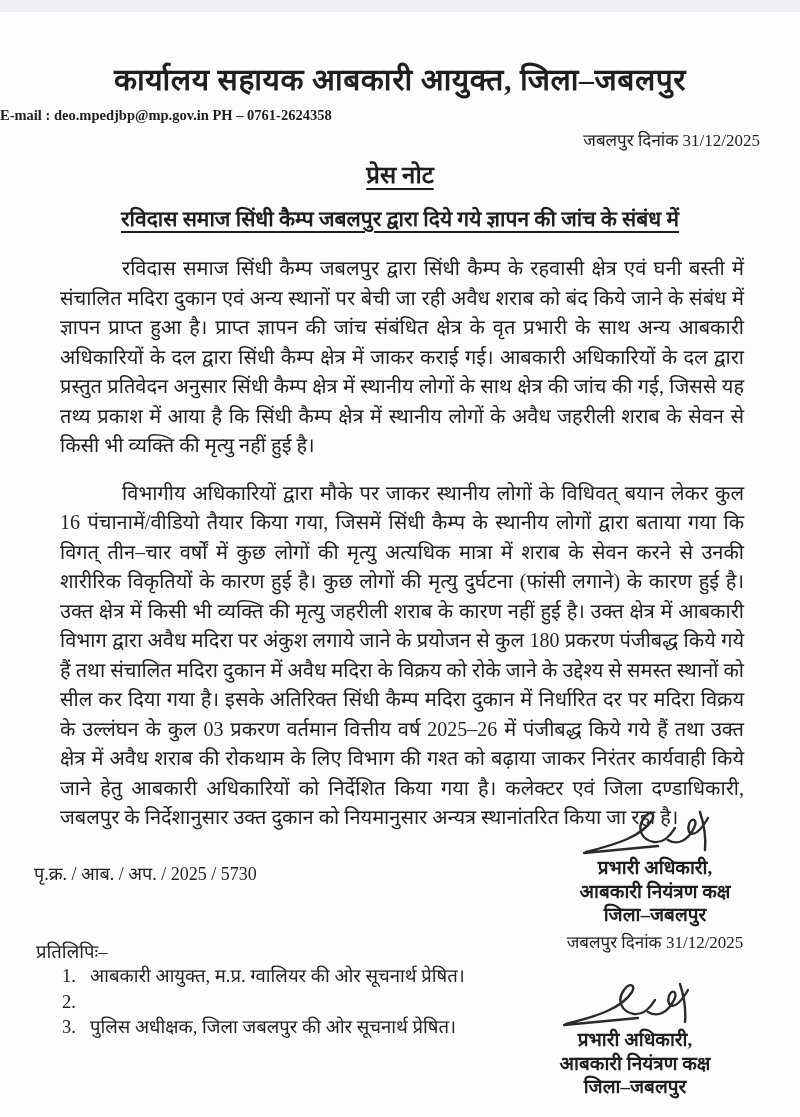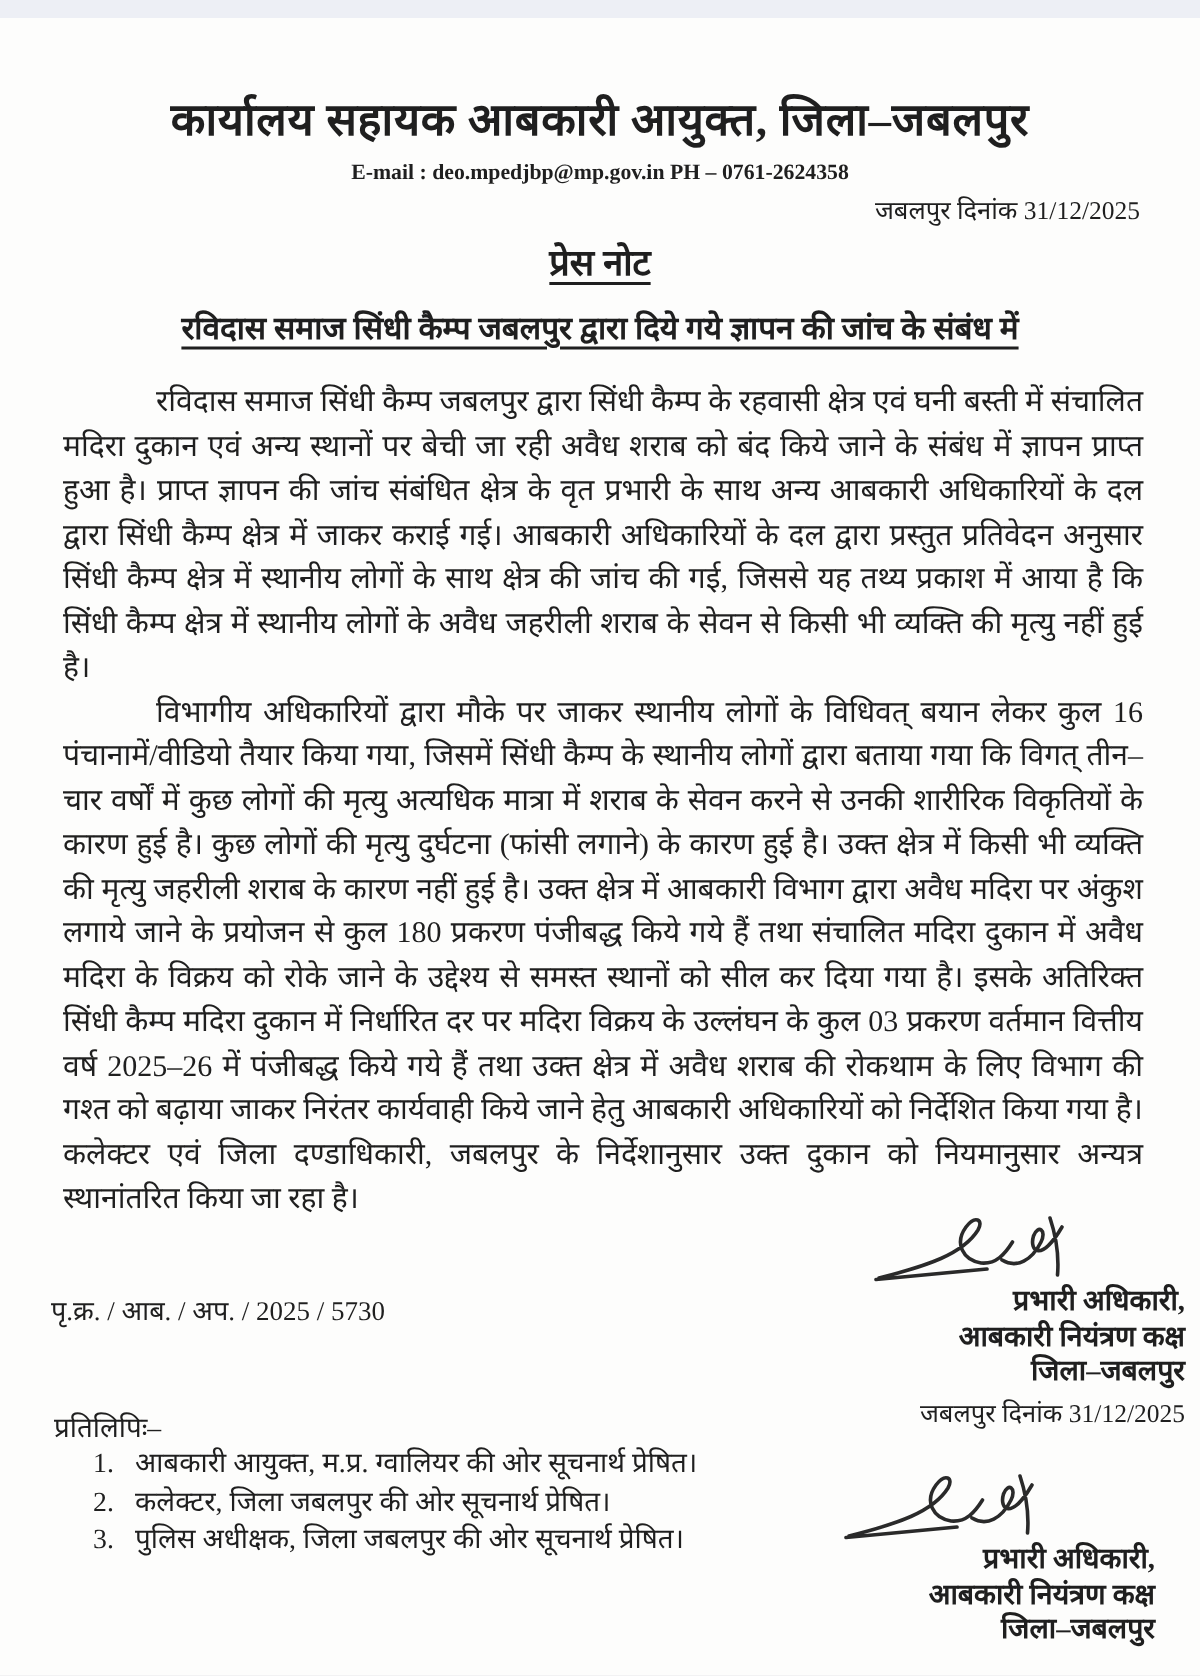--- a/index.html
+++ b/index.html
@@ -18,21 +18,21 @@
   }
   .office-title{
     margin-top:58px;
     text-align:center;
     font-size:30px;
     font-weight:bold;
     letter-spacing:0.5px;
   }
   .contact-line{
     margin-top:8px;
-    text-align:center;
+    text-align:left;
     font-size:14.5px;
     font-weight:bold;
   }
   .header-date{
     margin-top:4px;
     padding-right:40px;
     text-align:right;
     font-size:17px;
   }
   .doc-type{
@@ -58,27 +58,27 @@
     text-underline-offset:5px;
     text-decoration-thickness:2px;
   }
   .body-text{
     padding:0 38px 0 42px;
     font-size:20px;
     line-height:29.5px;
     text-align:justify;
   }
   .body-text p{
-    margin:0;
+    margin:18px;
     text-indent:62px;
   }
   .body-text p.first{margin-top:22px;}
   .sig-block{
     width:270px;
-    text-align:right;
+    text-align:center;
     font-weight:bold;
     font-size:19px;
     line-height:23.5px;
   }
   .sig-1{
     position:absolute;
     top:806px;
     left:520px;
   }
   .sig-2{
@@ -146,21 +146,20 @@
   <div class="ref-row">पृ.क्र. / आब. / अप. / 2025 / 5730</div>
   <div class="copy-label">प्रतिलिपिः–</div>
 
   <div class="copies">
     <div class="copy-item">
       <span class="copy-num">1.</span>
       <span>आबकारी आयुक्त, म.प्र. ग्वालियर की ओर सूचनार्थ प्रेषित।</span>
     </div>
     <div class="copy-item">
       <span class="copy-num">2.</span>
-      <span>कलेक्टर, जिला जबलपुर की ओर सूचनार्थ प्रेषित।</span>
     </div>
     <div class="copy-item">
       <span class="copy-num">3.</span>
       <span>पुलिस अधीक्षक, जिला जबलपुर की ओर सूचनार्थ प्रेषित।</span>
     </div>
   </div>
 
   <div class="sig-block sig-2">
     <svg class="sig-scribble" width="150" height="52" viewBox="0 0 150 52">
       <path d="M6 46 C 38 38, 62 30, 72 14 C 76 7, 70 4, 64 12 C 56 23, 62 34, 74 36 C 84 37, 90 30, 95 22 M88 34 C 98 40, 108 34, 114 22 C 118 14, 112 10, 109 18 C 106 28, 114 36, 128 12 M120 6 C 124 18, 126 32, 125 44 M4 47 L 78 40" fill="none" stroke="#2a2a2a" stroke-width="2.4" stroke-linecap="round"></path>

